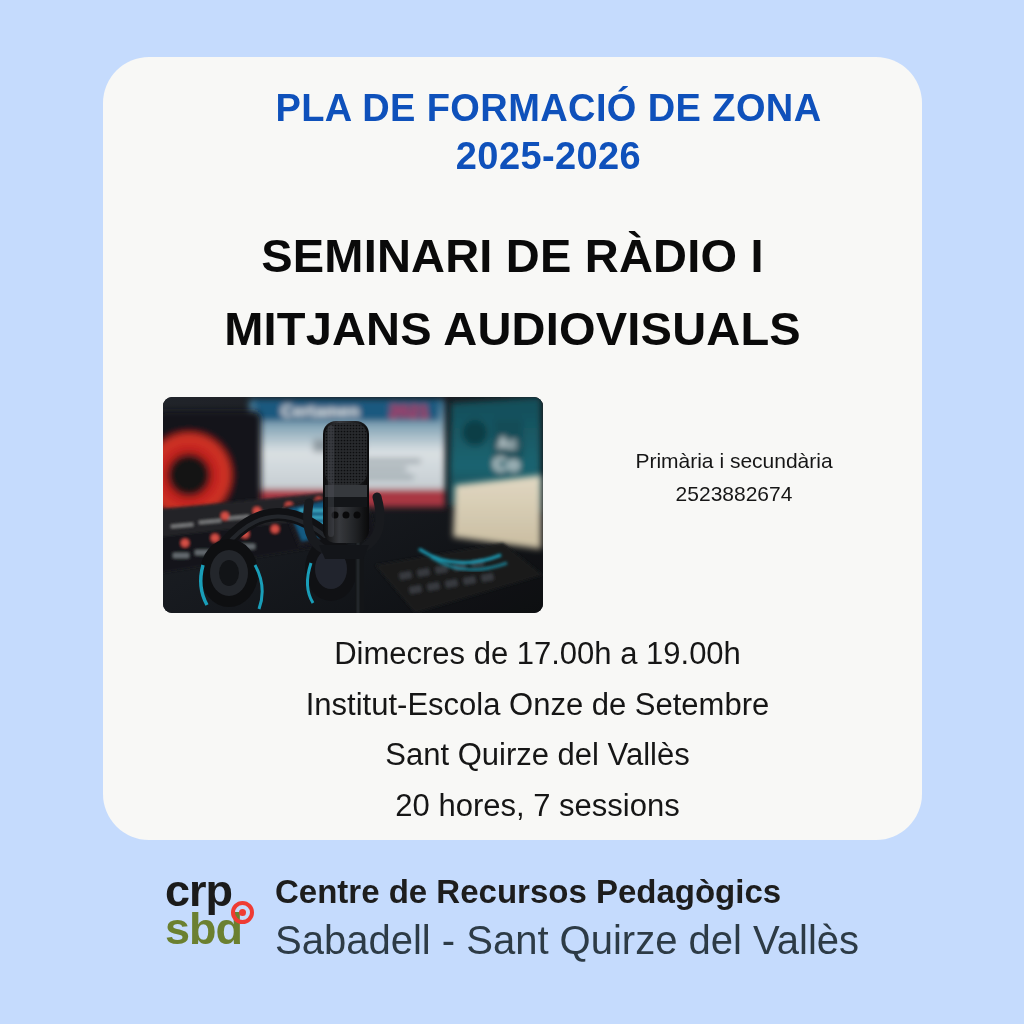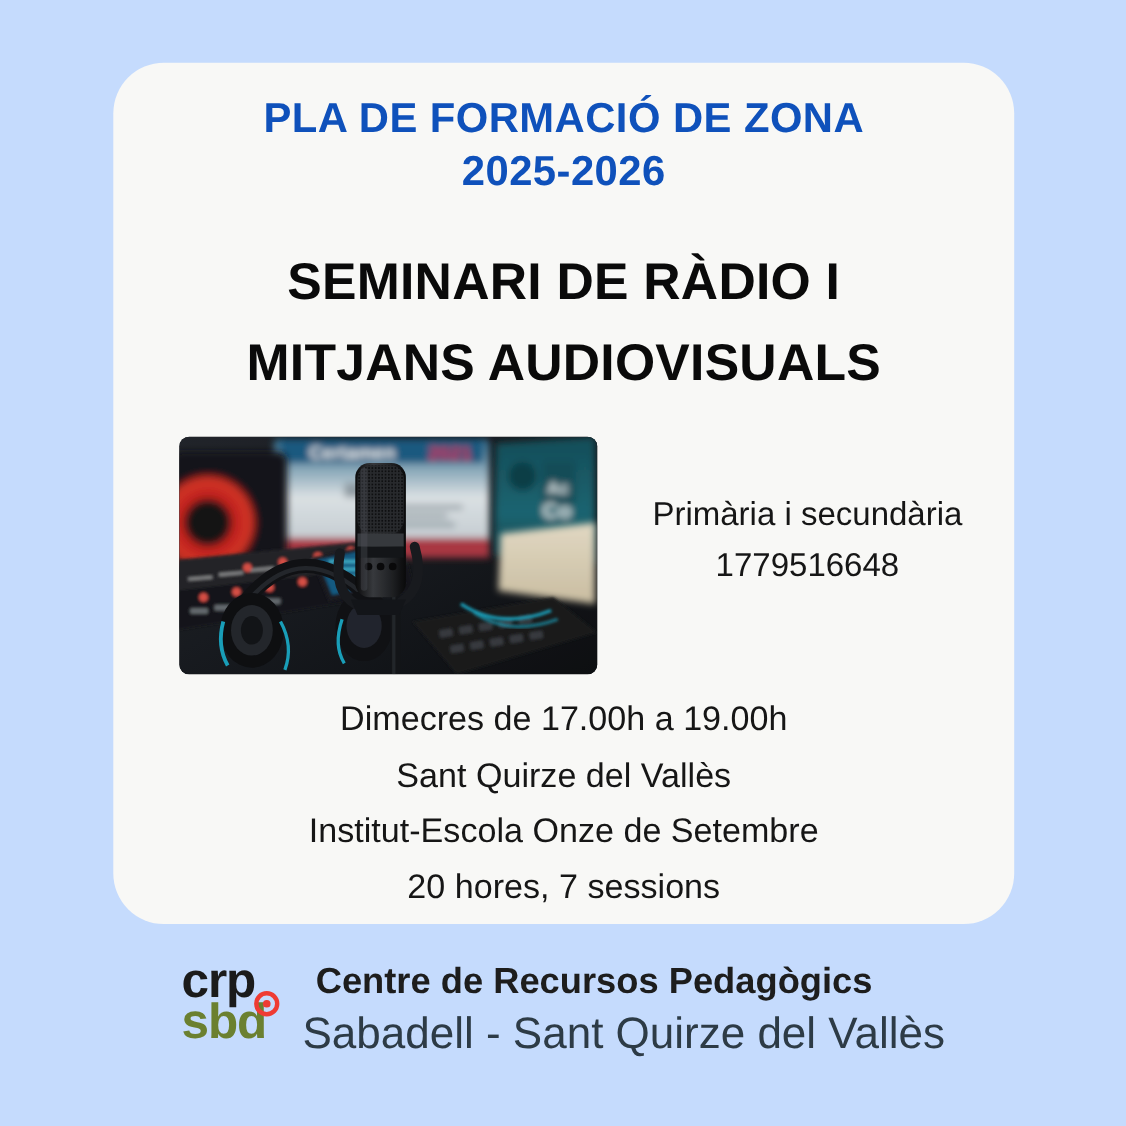--- a/index.html
+++ b/index.html
@@ -32,20 +32,21 @@
     position: absolute;
     left: 0;
     top: 28px;
     width: 100%;
     text-align: center;
     color: #0f51bb;
     font-weight: 900;
     font-size: 38px;
     letter-spacing: 0.4px;
     line-height: 1.25;
+    padding-left: 36px;
   }
   .kicker .l1 { display: block; }
   .kicker .l2 { display: block; }
 
   
   .title {
     position: absolute;
     left: 0;
     top: 163px;
     width: 100%;
@@ -72,35 +73,36 @@
   .photo svg { display: block; width: 100%; height: 100%; }
 
   
   .audience {
     position: absolute;
     left: 448px;
     top: 388px;
     width: 366px;
     text-align: center;
     color: #161616;
-    font-size: 30px;
+    font-size: 21px;
     line-height: 1.55;
   }
   .audience .a-line { display: block; }
 
   
   .details {
     position: absolute;
     left: 0;
     top: 572px;
     width: 100%;
     text-align: center;
     color: #161616;
     font-size: 31px;
     line-height: 1.63;
+    padding-left: 25px;
   }
   .details .d-line { display: block; }
 
   
   .footer {
     position: absolute;
     left: 0;
     top: 872px;
     width: 1024px;
     height: 110px;
@@ -163,21 +165,20 @@
     display: flex;
     flex-direction: column;
     justify-content: flex-start;
   }
   .logo-text .org {
     font-size: 33px;
     font-weight: 700;
     color: #1d1d1d;
     line-height: 1.2;
     white-space: nowrap;
-    margin-left: 12px;
   }
   .logo-text .place {
     font-size: 40px;
     font-weight: 400;
     color: #2d3b46;
     line-height: 1.25;
     margin-top: 3px;
     white-space: nowrap;
   }
 </style>
@@ -375,27 +376,27 @@
 
         <rect x="165" y="28" width="6" height="112" rx="3" fill="#595d63" opacity="0.35"></rect>
       </g>
 
       <rect width="380" height="216" fill="#000" opacity="0.06"></rect>
     </svg>
   </div>
 
   <div class="audience">
     <span class="a-line">Primària i secundària</span>
-    <span class="a-line">1779516648</span>
+    <span class="a-line">2523882674</span>
   </div>
 
   <div class="details">
     <span class="d-line">Dimecres de 17.00h a 19.00h</span>
+    <span class="d-line">Institut-Escola Onze de Setembre</span>
     <span class="d-line">Sant Quirze del Vallès</span>
-    <span class="d-line">Institut-Escola Onze de Setembre</span>
     <span class="d-line">20 hores,  7 sessions</span>
   </div>
 
 </div>
 
 <div class="footer">
   <div class="logo-wrap">
     <div class="mark">
       <span class="crp">crp</span>
       <span class="sbd">sbd</span>

